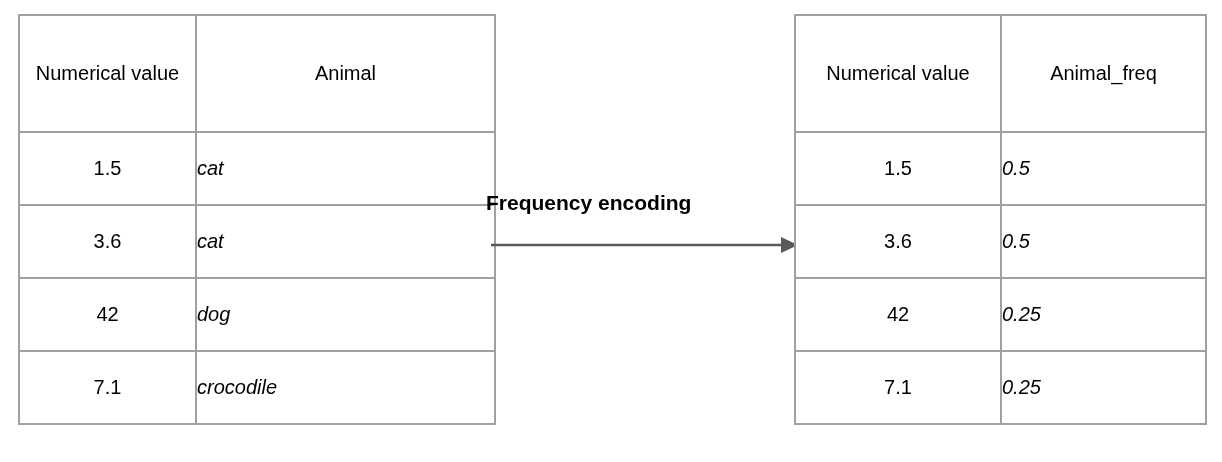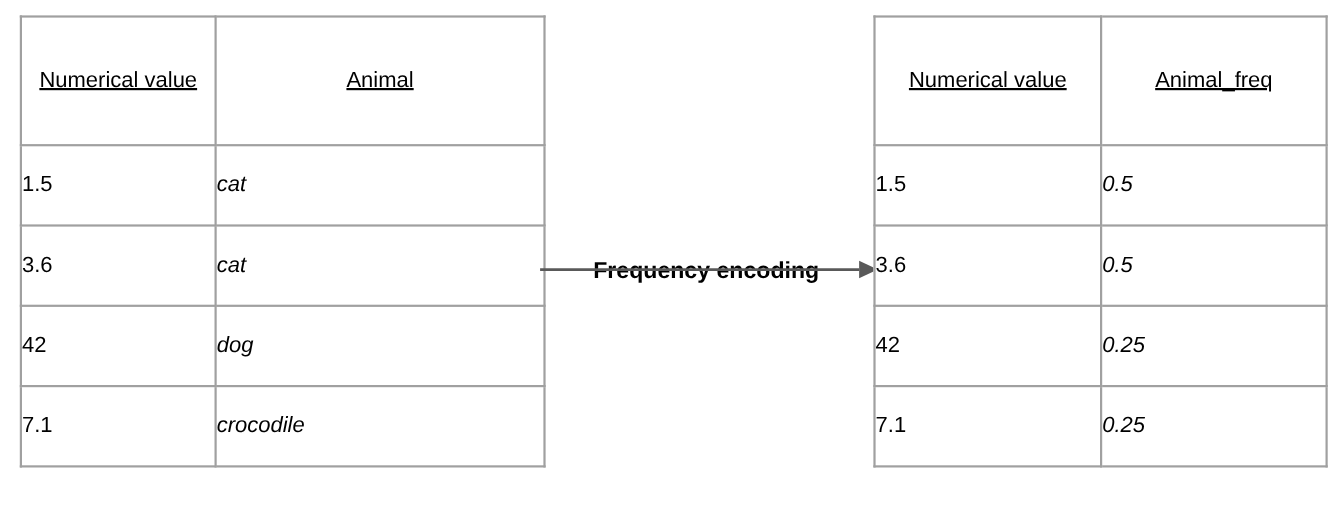--- a/index.html
+++ b/index.html
@@ -39,28 +39,27 @@
     font-weight: normal;
     font-size: 20px;
     line-height: 25px;
     color: #000000;
     background: #ffffff;
   }
   .data-table th {
     text-align: center;
     vertical-align: middle;
     height: 115px;
-    text-decoration: underline;
   }
   .data-table td {
     height: 71px;
     vertical-align: middle;
   }
   .cell-num {
-    text-align: left;
+    text-align: center;
   }
   .cell-text {
     text-align: left;
     padding-left: 12px;
     font-style: italic;
   }
 
   
   #table-left {
     left: 18px;
@@ -85,27 +84,25 @@
     left: 486px;
     top: 190px;
     width: 312px;
     height: 75px;
   }
   .arrow-label {
     position: absolute;
     left: 0;
     top: 0;
     width: 312px;
-    text-align: center;
     font-size: 21px;
     font-weight: bold;
     line-height: 26px;
     color: #000000;
     white-space: nowrap;
-    margin-top: 44px;
   }
   .arrow-svg {
     position: absolute;
     left: 0;
     top: 40px;
     width: 312px;
     height: 30px;
     display: block;
   }
 </style>

